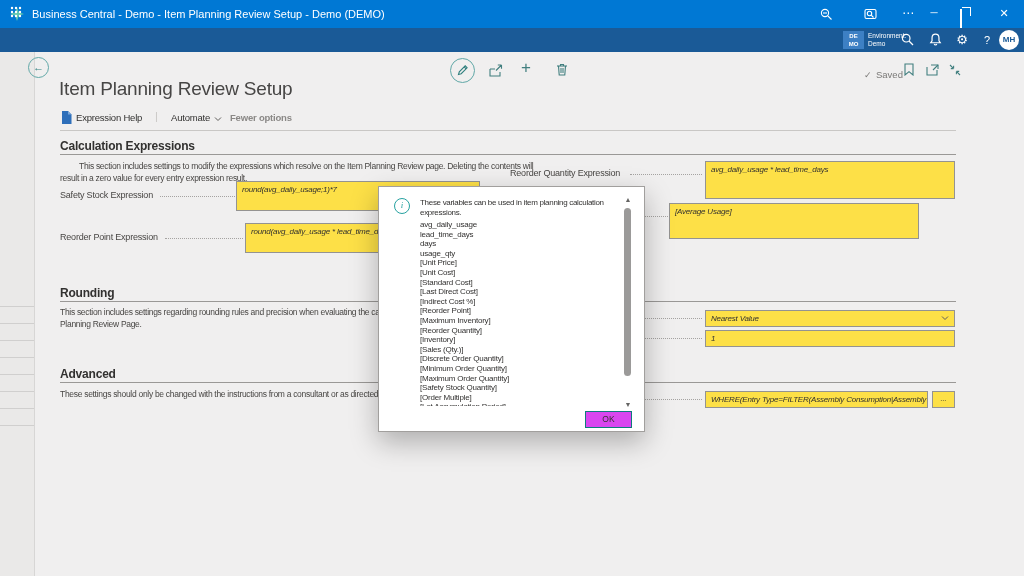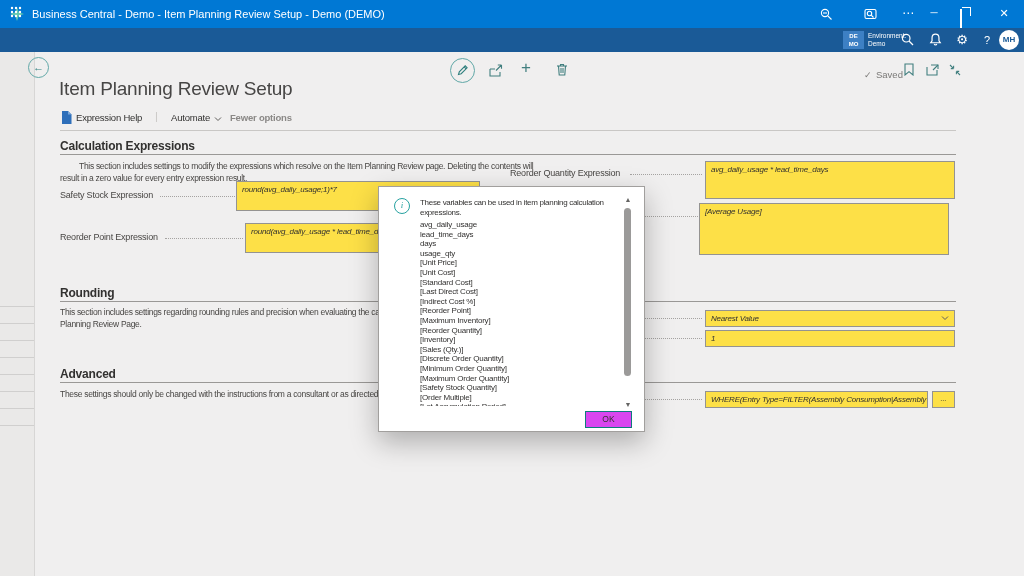--- a/index.html
+++ b/index.html
@@ -211,21 +211,21 @@
 
 <span class="abs flabel" style="left:60px;top:232px;">Reorder Point Expression</span>
 <div class="abs leader" style="left:165px;top:238px;width:78px;"></div>
 <div class="abs fbox" style="left:245px;top:223px;width:244px;height:30px;">round(avg_daily_usage * lead_time_days</div>
 
 <span class="abs flabel" style="left:510px;top:168px;">Reorder Quantity Expression</span>
 <div class="abs leader" style="left:630px;top:174px;width:72px;"></div>
 <div class="abs fbox" style="left:705px;top:161px;width:250px;height:38px;">avg_daily_usage * lead_time_days</div>
 
 <div class="abs leader" style="left:630px;top:216px;width:72px;"></div>
-<div class="abs fbox" style="left:699px;top:203px;width:250px;height:52px;">[Average Usage]</div>
+<div class="abs fbox" style="left:669px;top:203px;width:250px;height:36px;">[Average Usage]</div>
 
 <div class="abs sec-head" style="left:60px;top:286px;">Rounding</div>
 <div class="abs hline dark" style="left:60px;top:301px;width:896px;"></div>
 <div class="abs desc" style="left:60px;top:307px;">This section includes settings regarding rounding rules and precision when evaluating the calculat</div>
 <div class="abs desc" style="left:60px;top:319px;">Planning Review Page.</div>
 
 <div class="abs leader" style="left:630px;top:318px;width:72px;"></div>
 <div class="abs fbox" style="left:705px;top:310px;width:250px;height:17px;">
   <span>Nearest Value</span>
   <span class="chev">

